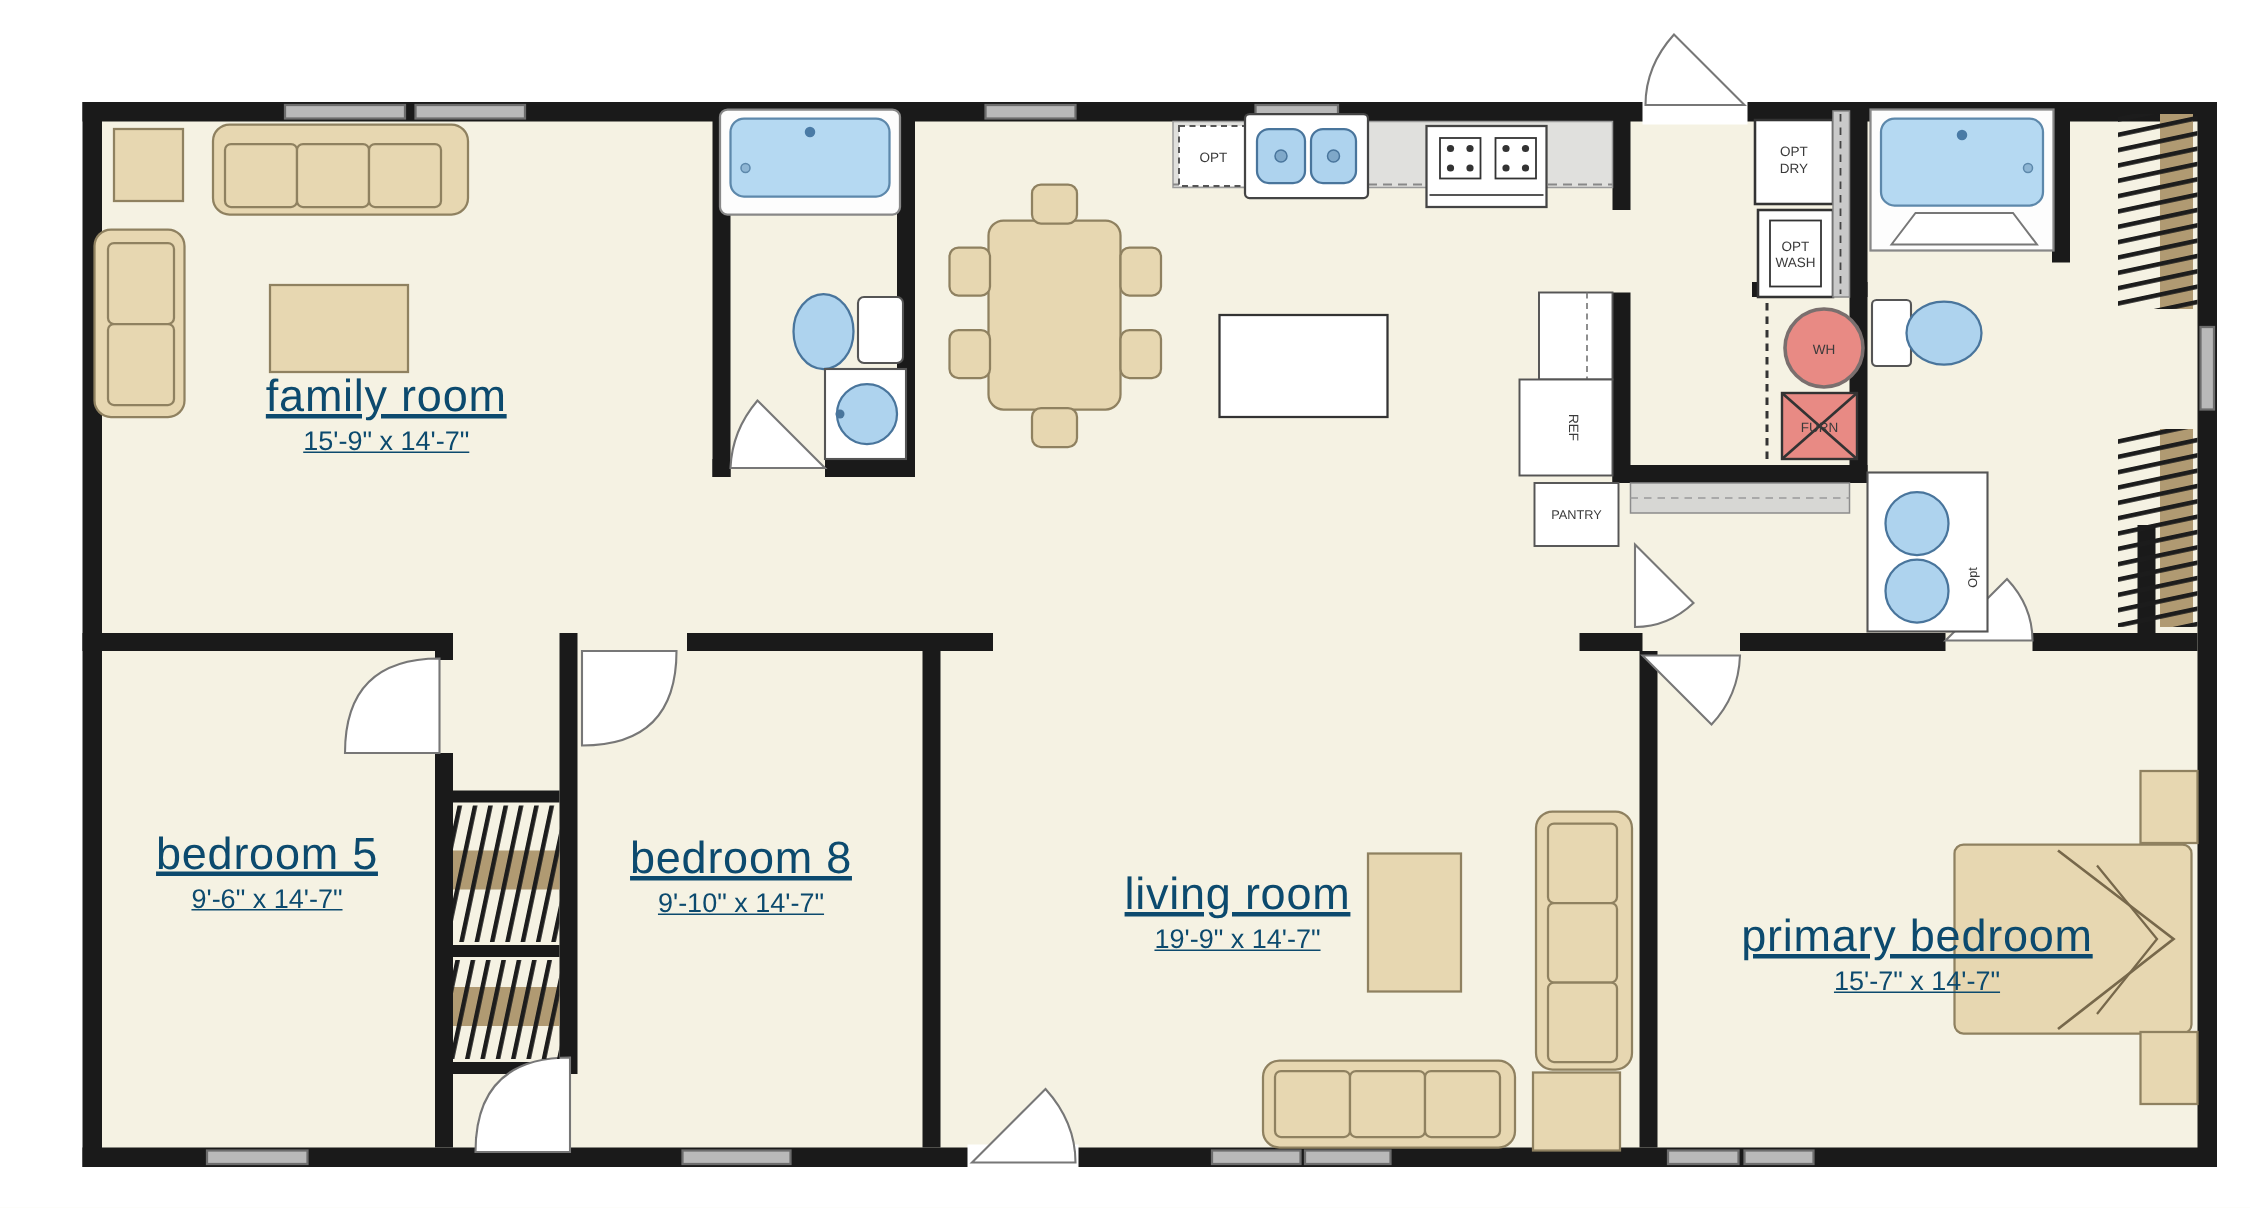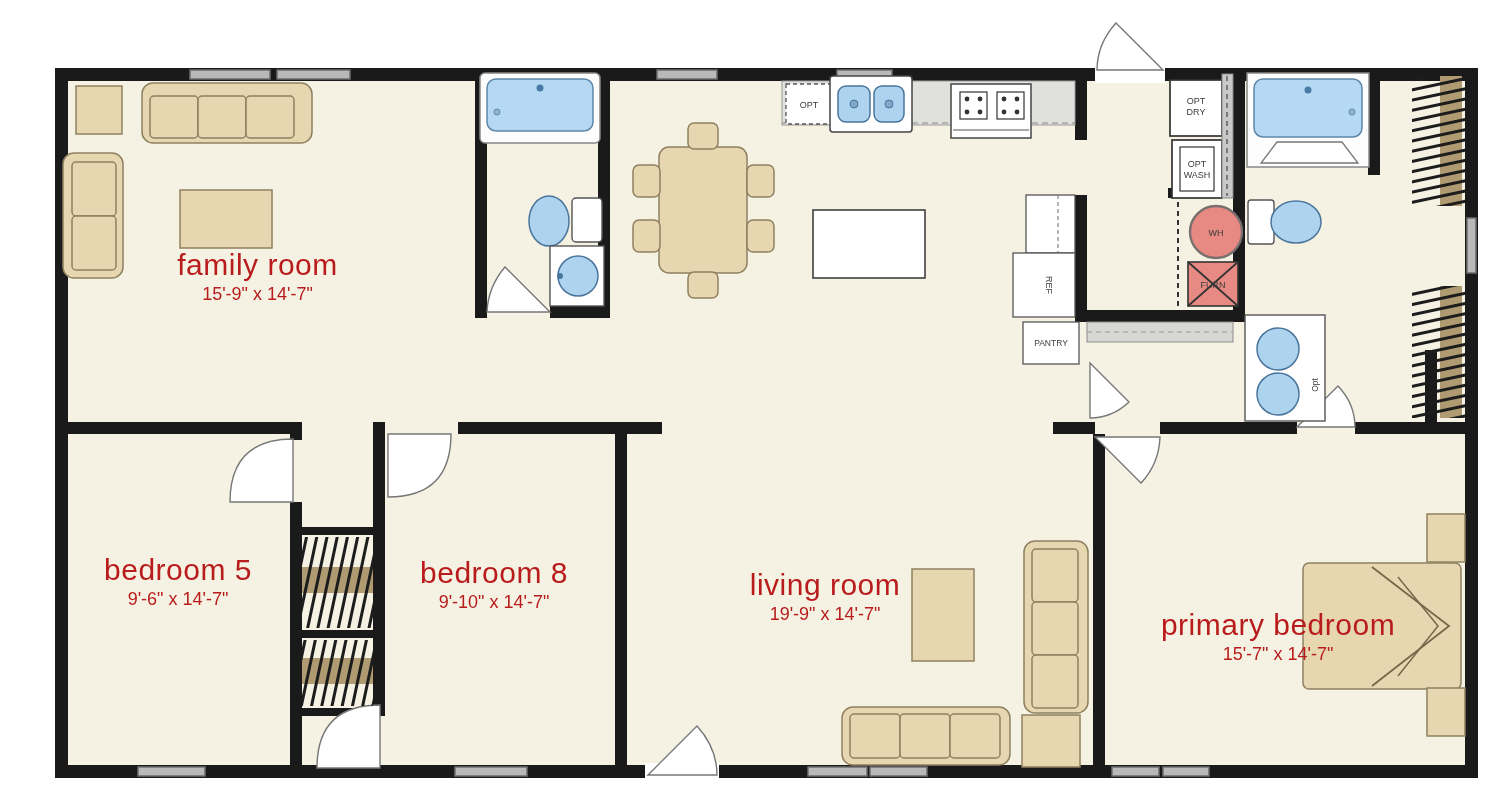--- a/index.html
+++ b/index.html
@@ -1,19 +1,19 @@
 <!DOCTYPE html>
 <html><head>
 <meta charset="utf-8">
 <style>
   html,body{margin:0;padding:0;background:#ffffff;}
   #plan{position:relative;width:1500px;height:805px;background:#ffffff;overflow:hidden;
         font-family:"Liberation Sans",sans-serif;}
   #plan svg{position:absolute;left:0;top:0;}
-  .room-label{position:absolute;text-align:center;color:#b91c1c;line-height:1.12;pointer-events:none;}
+  .room-label{position:absolute;text-align:center;color:#0c4a6e;line-height:1.12;pointer-events:none;text-decoration:underline;}
   .room-label .rname{font-size:30px;letter-spacing:.5px;}
   .room-label .rdims{font-size:18px;margin-top:2px;}
   text{font-family:"Liberation Sans",sans-serif;fill:#3a3a3a;}
 </style>
 </head>
 <body>
 
 <div id="plan">
 
 <svg width="1500" height="805" viewBox="0 0 1500 805">
@@ -228,21 +228,21 @@
     <div class="rdims">15'-9" x 14'-7"</div>
   </div>
   <div class="room-label" style="left:58px;top:553px;width:240px;">
     <div class="rname">bedroom 5</div>
     <div class="rdims">9'-6" x 14'-7"</div>
   </div>
   <div class="room-label" style="left:378px;top:556px;width:232px;">
     <div class="rname">bedroom 8</div>
     <div class="rdims">9'-10" x 14'-7"</div>
   </div>
-  <div class="room-label" style="left:700px;top:568px;width:250px;">
+  <div class="room-label" style="left:700px;top:580px;width:250px;">
     <div class="rname">living room</div>
     <div class="rdims">19'-9" x 14'-7"</div>
   </div>
   <div class="room-label" style="left:1118px;top:580px;width:320px;margin-top:28px;">
     <div class="rname">primary bedroom</div>
     <div class="rdims">15'-7" x 14'-7"</div>
   </div>
 
 </div>
 

